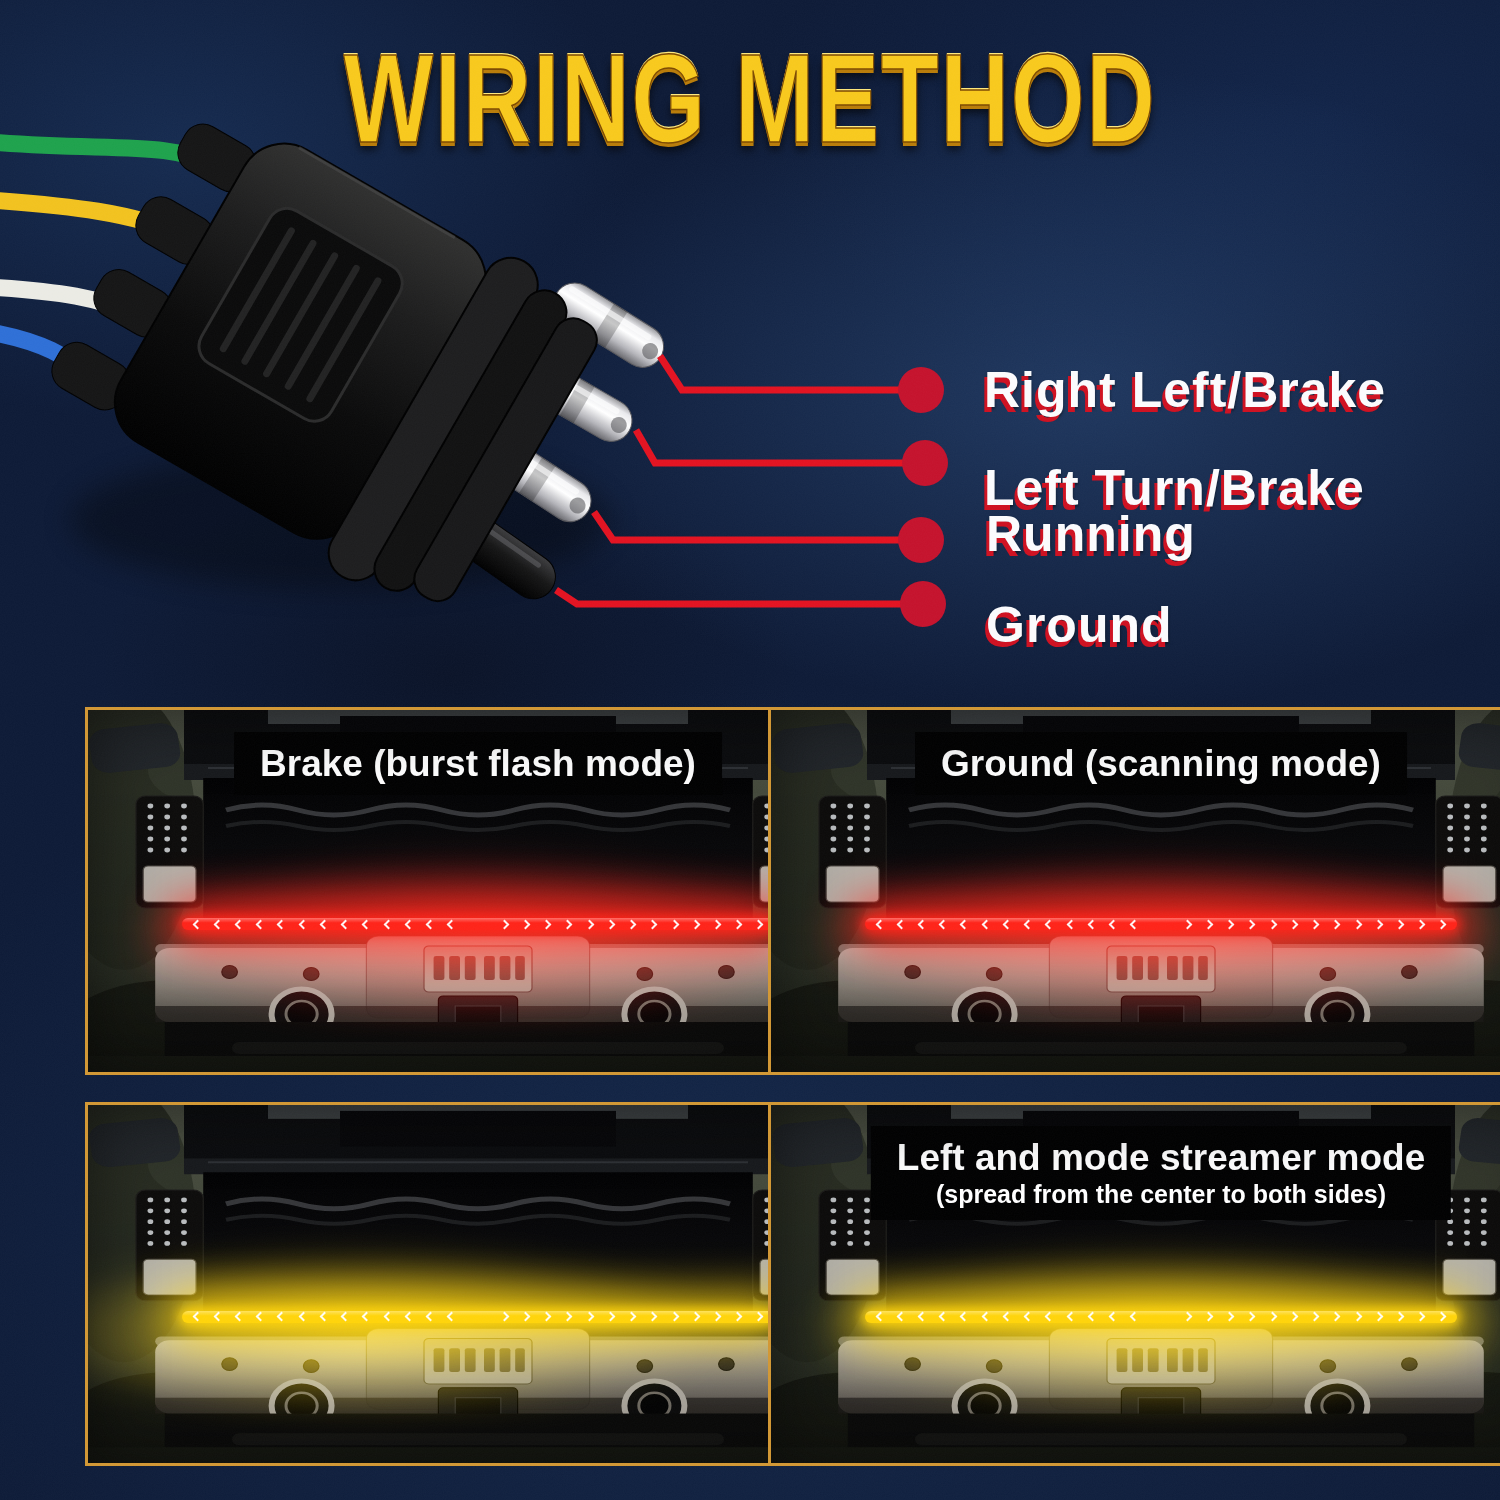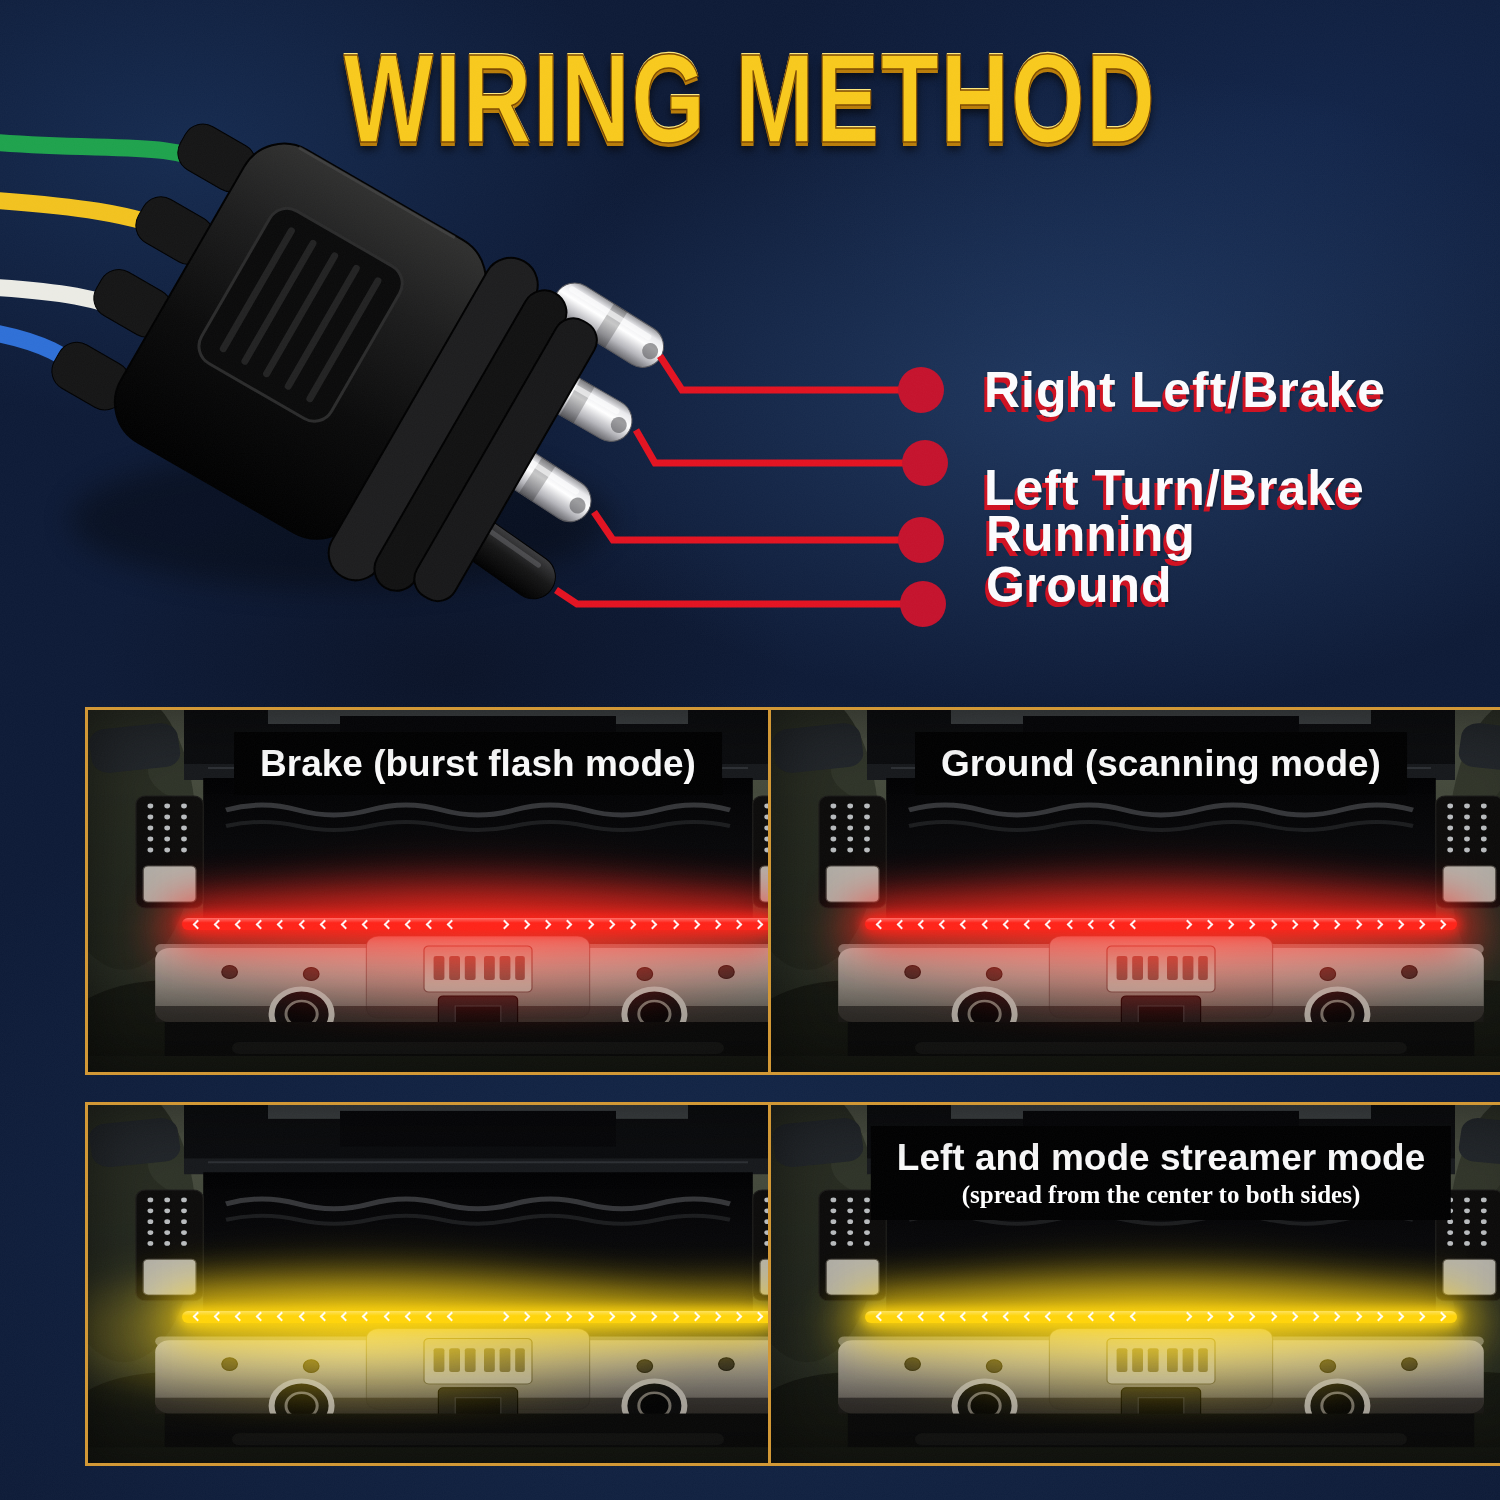--- a/index.html
+++ b/index.html
@@ -28,21 +28,21 @@
   .topart{position:absolute;left:0;top:0;z-index:2;}
   
   .pinlbl{
     position:absolute;z-index:3;font-weight:bold;font-size:50px;line-height:1;
     color:#fbfbfd;letter-spacing:1px;white-space:nowrap;
     text-shadow:-3px 5px 0 var(--lblshadow,#cf1020), 0 2px 3px rgba(0,0,0,.55);
   }
   #lbl-1{left:984px;top:365px;}
   #lbl-2{left:984px;top:463px;}
   #lbl-3{left:986px;top:509px;}
-  #lbl-4{left:986px;top:560px;}
+  #lbl-4{left:986px;top:600px;}
   
   .panel{
     position:absolute;width:786px;height:368px;border:3px solid var(--gold,#d29733);
     background:#000;overflow:hidden;z-index:2;
   }
   #panel-1{left:85px;top:707px;}
   #panel-2{left:768px;top:707px;}
   #panel-3{left:85px;top:1102px;height:364px;}
   #panel-4{left:768px;top:1102px;height:364px;}
   .photo{position:absolute;inset:0;width:100%;height:100%;display:block;}
@@ -62,21 +62,21 @@
   .chev{width:7px;height:7px;flex:none;
     border-left:2.5px solid rgba(255,255,255,.95);
     border-bottom:2.5px solid rgba(255,255,255,.95);}
   .chev.l{transform:rotate(45deg);}
   .chev.r{transform:rotate(225deg);}
   .caption{
     position:absolute;top:6%;left:50%;transform:translateX(-50%);z-index:4;
     background:#000;color:#fff;font-weight:bold;font-size:37px;line-height:1.18;
     padding:10px 26px;white-space:nowrap;text-align:center;
   }
-  .caption .sub{display:block;font-size:25px;font-weight:bold;font-family:Liberation Serif, serif;}
+  .caption .sub{display:block;font-size:25px;font-weight:bold;}
   .vignette{position:absolute;inset:0;z-index:5;pointer-events:none;
     box-shadow:inset 0 0 70px rgba(0,0,0,.6);}
   .noise{position:absolute;left:0;top:0;z-index:7;pointer-events:none;}
 </style>
 </head>
 <body>
 
 <div class="stage" style="--gold: #d29733; --title-col: #f8c91c; --lblshadow: #cf1020; --lead: #e31220; --dot: #c5122c; --wire-green: #1ea24c; --wire-yellow: #f2c21e; --wire-white: #ebebe4; --wire-blue: #2e6fd6;">
 
   <svg class="topart" width="1500" height="705" viewBox="0 0 1500 705">

